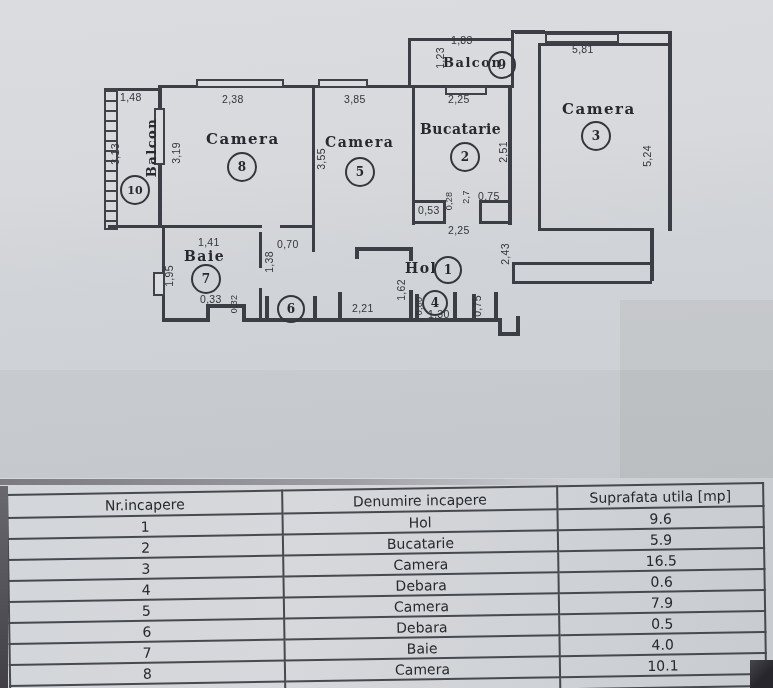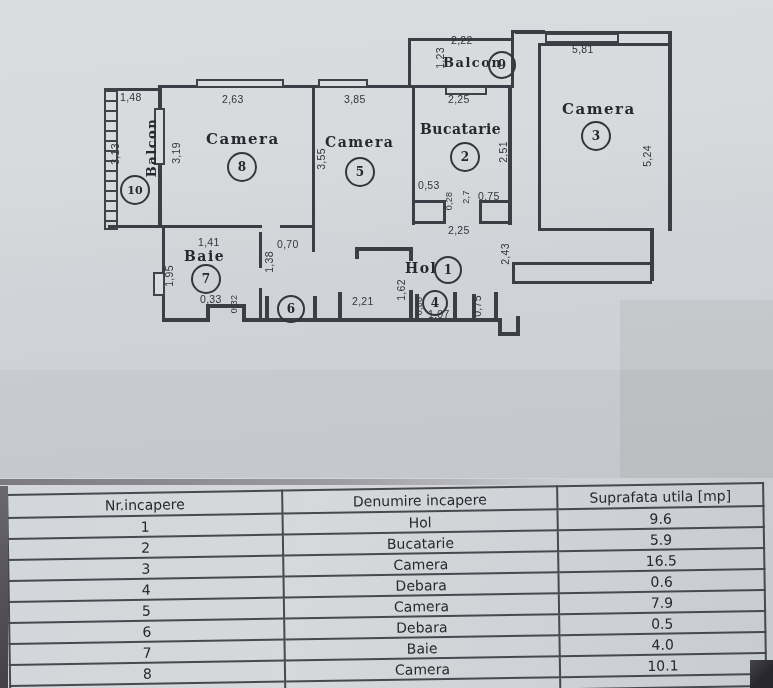--- a/index.html
+++ b/index.html
@@ -141,48 +141,48 @@
 
     <span class="rlabel" style="left:184px;top:248px;font-size:14px">Baie</span>
     <div class="circ" style="left:191px;top:264px;width:26px;height:26px">7</div>
 
     <span class="rlabel" style="left:405px;top:260px;font-size:14px">Hol</span>
     <div class="circ" style="left:434px;top:256px">1</div>
 
     <div class="circ" style="left:422px;top:290px;width:22px;height:22px">4</div>
     <div class="circ" style="left:277px;top:295px">6</div>
 
-    <span class="dim" style="left:451px;top:34px">2,22</span>
+    <span class="dim" style="left:451px;top:34px">1,83</span>
     <span class="dimv" style="left:429px;top:52px">1,23</span>
     <span class="dim" style="left:572px;top:43px">5,81</span>
     <span class="dimv" style="left:636px;top:150px">5,24</span>
     <span class="dim" style="left:120px;top:91px">1,48</span>
     <span class="dimv" style="left:104px;top:148px">3,13</span>
-    <span class="dim" style="left:222px;top:93px">2,63</span>
+    <span class="dim" style="left:222px;top:93px">2,38</span>
     <span class="dimv" style="left:165px;top:147px">3,19</span>
     <span class="dim" style="left:344px;top:93px">3,85</span>
     <span class="dimv" style="left:310px;top:153px">3,55</span>
     <span class="dim" style="left:448px;top:93px">2,25</span>
     <span class="dimv" style="left:492px;top:146px">2,51</span>
-    <span class="dim" style="left:418px;top:179px">0,53</span>
+    <span class="dim" style="left:418px;top:204px">0,53</span>
     <span class="dimv small" style="left:440px;top:196px">0,28</span>
     <span class="dimv small" style="left:459px;top:192px">2,7</span>
     <span class="dim" style="left:478px;top:190px">0,75</span>
     <span class="dim" style="left:448px;top:224px">2,25</span>
     <span class="dim" style="left:198px;top:236px">1,41</span>
     <span class="dimv" style="left:158px;top:270px">1,95</span>
     <span class="dim" style="left:200px;top:293px">0,33</span>
     <span class="dimv small" style="left:225px;top:299px">0,32</span>
     <span class="dimv" style="left:258px;top:256px">1,38</span>
     <span class="dim" style="left:277px;top:238px">0,70</span>
     <span class="dimv" style="left:390px;top:284px">1,62</span>
     <span class="dimv small" style="left:410px;top:301px">0,60</span>
-    <span class="dim" style="left:428px;top:308px">1,07</span>
+    <span class="dim" style="left:428px;top:308px">1,30</span>
     <span class="dimv" style="left:466px;top:300px">0,75</span>
-    <span class="dim" style="left:352px;top:295px">2,21</span>
+    <span class="dim" style="left:352px;top:302px">2,21</span>
     <span class="dimv" style="left:494px;top:248px">2,43</span>
 
     <div class="shade" style="left:620px;top:300px;width:153px;height:178px;background:rgba(0,0,0,0.045)"></div>
     <div class="shade" style="left:0;top:370px;width:773px;height:108px;background:rgba(0,0,0,0.03)"></div>
   </div>
 
   <div id="photo-bottom">
     <div id="tbl-shadow" style="top:1px"></div>
   </div>
 

